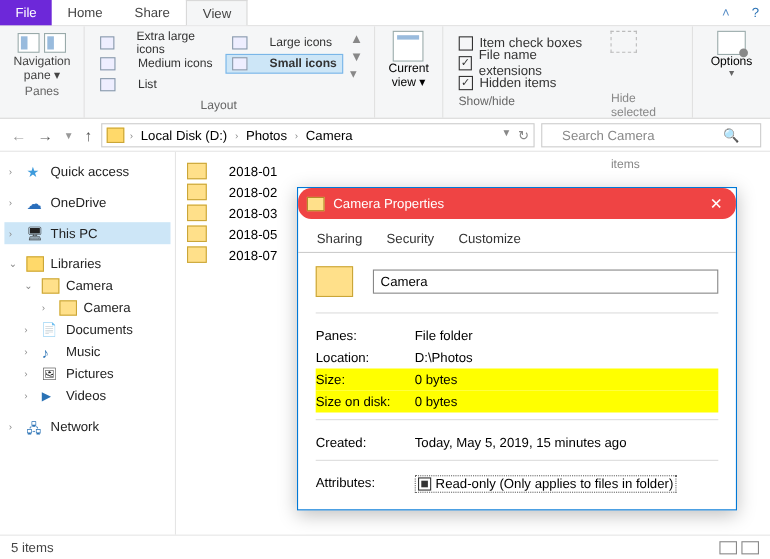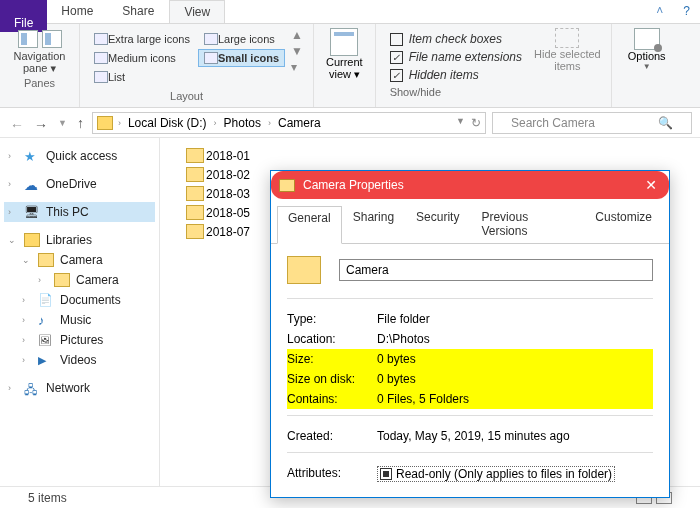--- a/index.html
+++ b/index.html
@@ -1,41 +1,41 @@
 <!DOCTYPE html>
 <html><head>
 <meta charset="utf-8">
 <style>
   * { box-sizing: border-box; margin: 0; padding: 0; }
   body { font-family: "Segoe UI", sans-serif; font-size: 12px; color: #000; background: #fff; width: 700px; height: 508px; overflow: hidden; position: relative; }
   .tabbar { height: 24px; display: flex; align-items: stretch; border-bottom: 1px solid #d9d9d9; background: #fff; }
-  .tabbar .file { background: #4c1d95; color: #fff; padding: 16px 14px; font-size: 12px; cursor: pointer; }
+  .tabbar .file { background: #6d28d9; color: #fff; padding: 4px 14px; font-size: 12px; cursor: pointer; }
   .tabbar .tab { padding: 4px 14px; color: #444; cursor: pointer; border-right: 1px solid transparent; }
   .tabbar .tab.active { background: #f5f6f7; border: 1px solid #d9d9d9; border-bottom: none; }
   .tabbar .spacer { flex: 1; }
   .tabbar .caret { padding: 4px 10px; color: #5a8fc7; }
   .ribbon { background: #f5f6f7; border-bottom: 1px solid #d9d9d9; height: 84px; display: flex; }
   .group { border-right: 1px solid #e1e1e1; padding: 4px 6px 0 6px; display: flex; flex-direction: column; align-items: center; }
   .group .label { font-size: 11px; color: #666; padding: 2px 0; }
   .panes-icons { display: flex; gap: 4px; padding: 2px 4px; }
   .icnbox { width: 20px; height: 18px; border: 1px solid #9aa; background: #fff; position: relative; }
   .icnbox::after { content: ""; position: absolute; left: 2px; top: 2px; width: 6px; height: 12px; background: #9bd; }
   .nav-pane { display: flex; flex-direction: column; align-items: center; font-size: 11px; color: #444; }
   .layout-grid { display: grid; grid-template-columns: auto auto; grid-auto-rows: 18px; gap: 1px 2px; padding: 2px; }
-  .layout-item { display: flex; align-items: center; gap: 0; padding: 0 6px; font-size: 11px; color: #333; cursor: pointer; }
+  .layout-item { display: flex; align-items: center; gap: 20px; padding: 0 6px; font-size: 11px; color: #333; cursor: pointer; }
   .layout-item.sel { background: #cde6f7; border: 1px solid #7ab6e8; padding: 0 5px; font-weight: bold; }
   .layout-item .licon { width: 14px; height: 12px; border: 1px solid #89a; background: #eef; }
   .layout-col2 { display: flex; flex-direction: column; justify-content: center; padding: 0 4px; gap: 2px; color: #888; }
   .current-view { display: flex; flex-direction: column; align-items: center; justify-content: center; font-size: 11px; padding: 0 6px; }
   .cv-icon { width: 28px; height: 28px; border: 1px solid #9aa; background: #fff; position: relative; }
   .cv-icon::before { content: ""; position: absolute; left: 3px; top: 3px; width: 20px; height: 4px; background: #9bd; }
   .showhide { padding: 2px 8px 0 8px; }
-  .chk { display: flex; align-items: center; gap: 6px; font-size: 12px; color: #333; height: 18px; font-style: italic; }
+  .chk { display: flex; align-items: center; gap: 6px; font-size: 12px; color: #333; height: 18px; }
   .chkbox { width: 13px; height: 13px; border: 1px solid #333; display: flex; align-items: center; justify-content: center; font-size: 10px; }
-  .hidesel { display: flex; flex-direction: column; align-items: center; font-size: 11px; color: #888; padding: 0 4px; }
+  .hidesel { display: flex; flex-direction: column; align-items: flex-start; font-size: 11px; color: #888; padding: 0 4px; gap: 36px; }
   .hidesel .hicon { width: 24px; height: 20px; border: 1px dashed #bbb; }
   .options { display: flex; flex-direction: column; align-items: center; font-size: 11px; padding: 0 10px; }
   .options .oicon { width: 26px; height: 22px; border: 1px solid #9aa; background: #fff; position: relative; }
   .options .oicon::after { content: ""; position: absolute; right: -3px; bottom: -3px; width: 8px; height: 8px; background: #888; border-radius: 50%; }
   .addrbar { height: 30px; display: flex; align-items: center; gap: 6px; padding: 0 8px; border-bottom: 1px solid #e5e5e5; }
   .navbtn { color: #999; font-size: 14px; padding: 0 2px; }
   .navbtn.active { color: #555; }
   .addrbox { flex: 1; height: 22px; border: 1px solid #ccc; display: flex; align-items: center; padding: 0 4px; gap: 2px; font-size: 12px; }
   .addr-icon { width: 16px; height: 14px; background: #ffd96a; border: 1px solid #caa638; }
   .crumb { padding: 0 2px; }
@@ -54,23 +54,23 @@
   .ic-lib { background: #ffd96a; border: 1px solid #caa638; }
   .ic-folder { background: #ffe08a; border: 1px solid #caa638; }
   .ic-doc::before { content: "📄"; font-size: 12px; }
   .ic-music::before { content: "♪"; color: #2a72b5; font-size: 13px; }
   .ic-pic::before { content: "🖼"; font-size: 11px; }
   .ic-vid::before { content: "▶"; color: #2a72b5; font-size: 11px; }
   .ic-net::before { content: "🖧"; font-size: 12px; color: #2a72b5; }
   .indent1 { padding-left: 18px; }
   .indent2 { padding-left: 34px; }
   .filelist { flex: 1; padding: 8px 10px; }
-  .frow { display: flex; align-items: flex-end; gap: 2px; padding: 2px 0; font-size: 12px; margin-left: 16px; }
+  .frow { display: flex; align-items: flex-end; gap: 20px; padding: 2px 0; font-size: 12px; }
   .frow .ficon { width: 18px; height: 15px; background: #ffe08a; border: 1px solid #caa638; }
-  .status { position: absolute; left: 0; bottom: 0; height: 22px; width: 100%; border-top: 1px solid #e5e5e5; display: flex; align-items: center; padding: 0 28px; font-size: 12px; color: #444; }
+  .status { position: absolute; left: 0; bottom: 0; height: 22px; width: 100%; border-top: 1px solid #e5e5e5; display: flex; align-items: center; padding: 0 10px; font-size: 12px; color: #444; }
   .status .viewicons { margin-left: auto; display: flex; gap: 4px; }
   .vicon { width: 16px; height: 12px; border: 1px solid #888; }
 
   
   .props { position: absolute; left: 270px; top: 170px; width: 400px; background: #fff; border: 1px solid #0078d7; box-shadow: 0 4px 16px rgba(0,0,0,.25); }
   .props .titlebar { background: #ef4444; color: #fff; height: 28px; display: flex; align-items: center; padding: 0 8px; font-size: 12px; border-radius: 12px; }
   .props .titlebar .picon { width: 16px; height: 13px; background: #ffe08a; border: 1px solid #b58a2a; margin-right: 8px; }
   .props .titlebar .close { margin-left: auto; font-size: 14px; cursor: pointer; padding: 0 4px; }
   .props .tabrow { display: flex; border-bottom: 1px solid #ccc; padding: 6px 6px 0 6px; gap: 0; font-size: 12px; }
   .props .ptab { padding: 4px 10px; border: 1px solid transparent; cursor: pointer; color: #333; }
@@ -298,51 +298,45 @@
   </div>
 </div>
 
 <div class="props">
   <div class="titlebar">
     <span class="picon"></span>
     <span>Camera Properties</span>
     <span class="close">✕</span>
   </div>
   <div class="tabrow">
-    <div class="ptab active">General</div>
     <div class="ptab">Sharing</div>
     <div class="ptab">Security</div>
-    <div class="ptab">Previous Versions</div>
     <div class="ptab">Customize</div>
   </div>
   <div class="body">
     <div class="namerow">
       <div class="bigfolder"></div>
       <input class="nameinput" value="Camera" style="">
     </div>
     <hr>
     <div class="prow">
-        <span class="plabel">Type:</span>
+        <span class="plabel">Panes:</span>
         <span>File folder</span>
       </div>
     <div class="prow">
         <span class="plabel">Location:</span>
         <span>D:\Photos</span>
       </div>
     <div class="prow hl">
         <span class="plabel">Size:</span>
         <span>0 bytes</span>
       </div>
     <div class="prow hl">
         <span class="plabel">Size on disk:</span>
         <span>0 bytes</span>
-      </div>
-    <div class="prow hl">
-        <span class="plabel">Contains:</span>
-        <span>0 Files, 5 Folders</span>
       </div>
     <hr>
     <div class="prow">
         <span class="plabel">Created:</span>
         <span>Today, May 5, 2019, 15 minutes ago</span>
       </div>
     <hr>
     <div class="prow">
         <span class="plabel">Attributes:</span>
       <span class="attrval">

